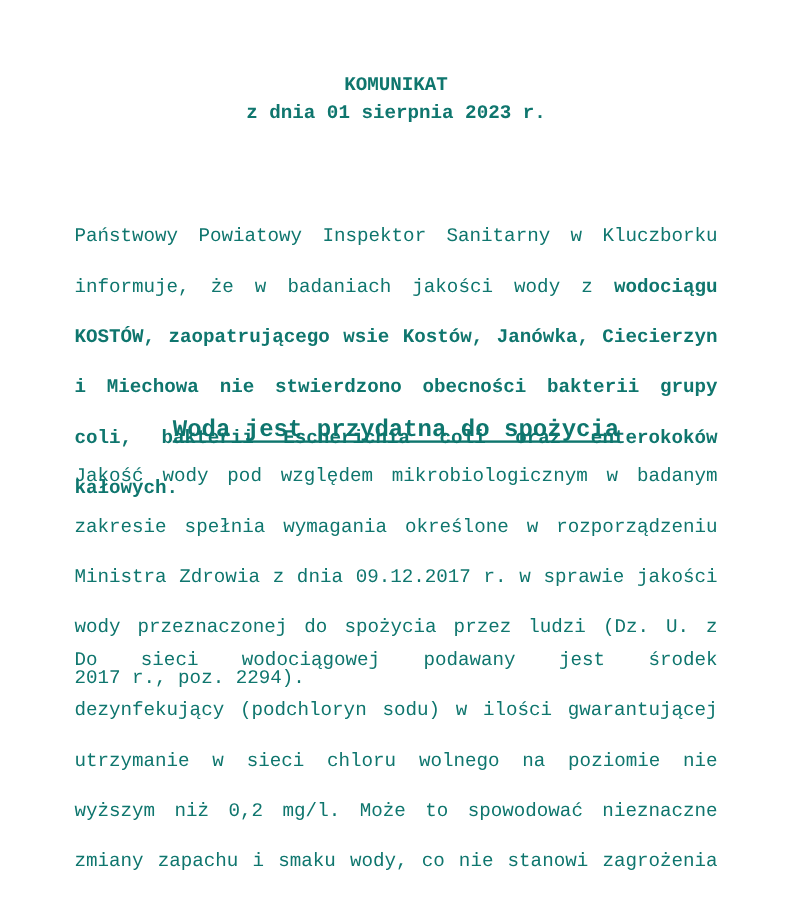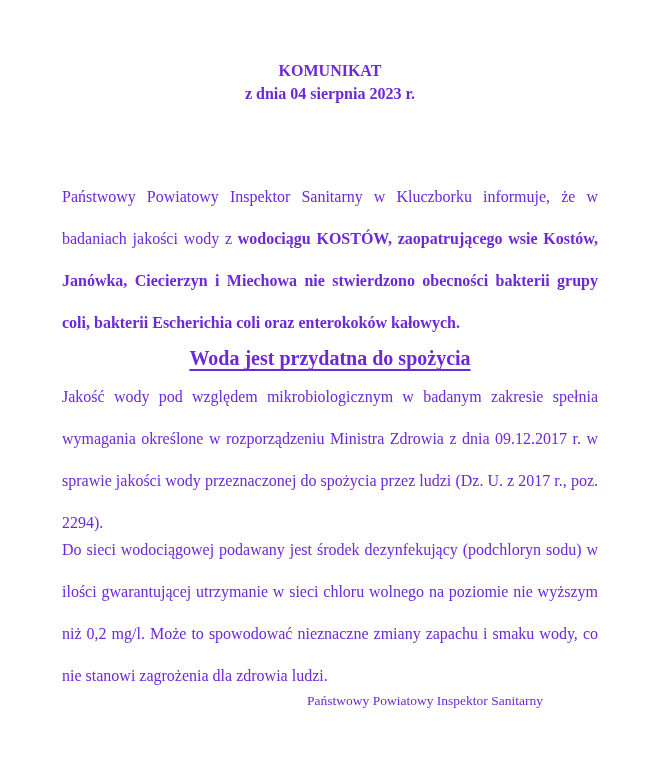--- a/index.html
+++ b/index.html
@@ -5,22 +5,22 @@
   html, body {
     margin: 0;
     padding: 0;
     background: #ffffff;
   }
   .page {
     position: relative;
     width: 659px;
     height: 737px;
     background: #ffffff;
-    color: #6d28d9;
-    font-family: Liberation Serif, serif;
+    color: #0f766e;
+    font-family: Liberation Mono, monospace;
     overflow: hidden;
   }
   .block {
     position: absolute;
     left: 62px;
     width: 536px;
   }
   .doc-header {
     top: 60px;
     text-align: center;
@@ -60,30 +60,29 @@
   }
   b { font-weight: bold; }
 </style>
 </head>
 <body>
 
 <div class="page">
 
   <div class="block doc-header">
     <div>KOMUNIKAT</div>
-    <div>z dnia 04 sierpnia 2023 r.</div>
+    <div>z dnia 01 sierpnia 2023 r.</div>
   </div>
 
   <p class="block body-par par-intro"><span>Państwowy Powiatowy Inspektor Sanitarny w Kluczborku informuje, że w badaniach jakości wody z </span><b>wodociągu KOSTÓW,  zaopatrującego wsie Kostów, Janówka, Ciecierzyn i Miechowa nie stwierdzono obecności bakterii grupy coli,  bakterii Escherichia coli oraz enterokoków kałowych.</b></p>
 
   <div class="block main-heading">
     <span class="underlined">Woda jest przydatna do spożycia</span>
   </div>
 
   <p class="block body-par par-quality">Jakość wody pod względem mikrobiologicznym w badanym zakresie spełnia wymagania określone w rozporządzeniu Ministra Zdrowia z dnia 09.12.2017 r. w sprawie jakości wody przeznaczonej do spożycia przez ludzi (Dz. U. z 2017 r., poz. 2294).</p>
 
   <p class="block body-par par-disinfect">Do sieci wodociągowej podawany jest środek dezynfekujący (podchloryn sodu) w ilości gwarantującej utrzymanie w sieci chloru wolnego na poziomie nie wyższym niż 0,2 mg/l. Może to spowodować nieznaczne zmiany zapachu i smaku wody, co nie stanowi zagrożenia dla zdrowia ludzi.</p>
 
   <div class="signature">
-    <div>Państwowy Powiatowy Inspektor Sanitarny</div>
   </div>
 
 </div>
 
 </body></html>

